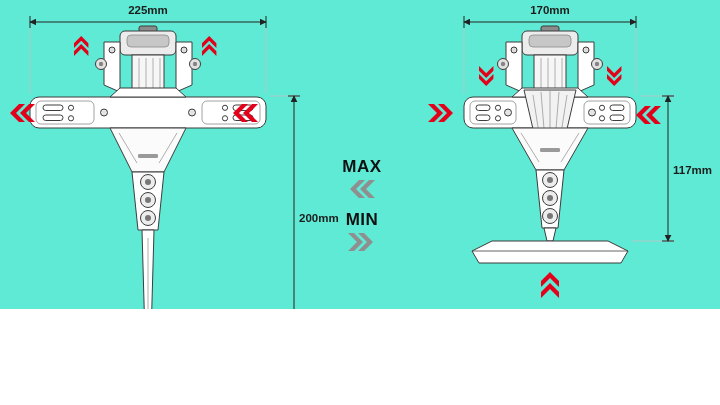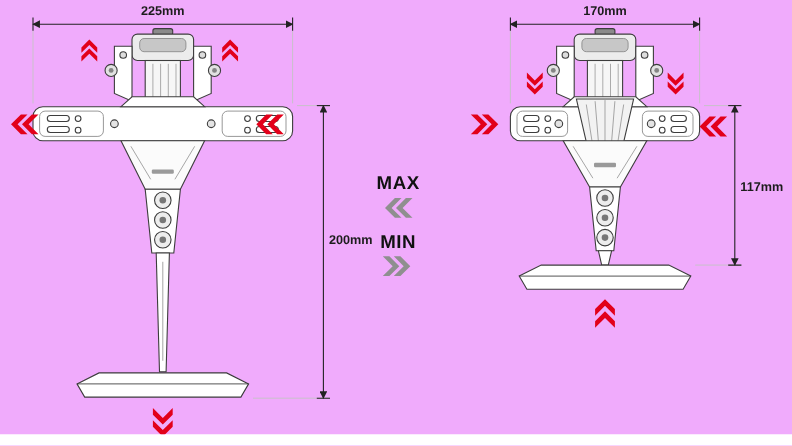--- a/index.html
+++ b/index.html
@@ -1,16 +1,16 @@
 <!DOCTYPE html>
 <html><head>
 <meta charset="utf-8">
 <style>
   html,body{margin:0;padding:0;background:#fff;}
-  .canvas{position:relative;width:720px;height:395px;background:#f0abfc;overflow:hidden;
+  .canvas{position:relative;width:720px;height:309px;background:#5eead4;overflow:hidden;
           font-family:"Liberation Sans", sans-serif;}
   svg{display:block;}
   text{font-family:"Liberation Sans", sans-serif;}
   .dim-label{font-size:11.5px;font-weight:700;fill:#1c1c1c;}
   .legend-label{font-size:17px;font-weight:700;fill:#111;letter-spacing:.5px;}
   .dimline{stroke:#222;stroke-width:1;}
   .tick{stroke:#222;stroke-width:1;}
   .ext{stroke:#c4c4c4;stroke-width:0.8;}
   .thin{stroke:#9a9a9a;stroke-width:0.8;}
 </style>

